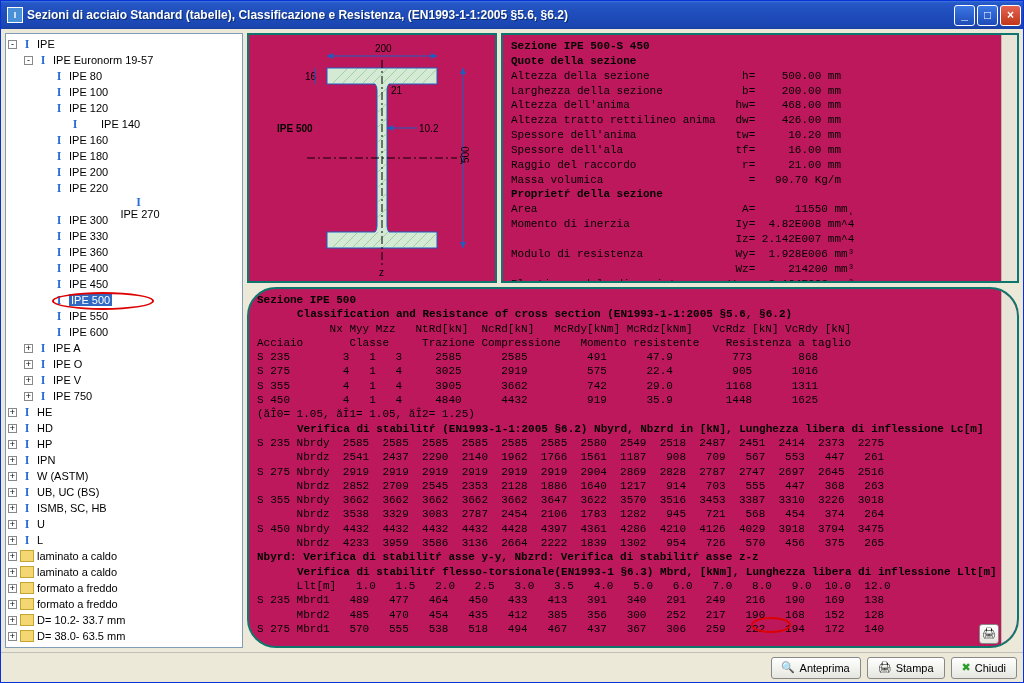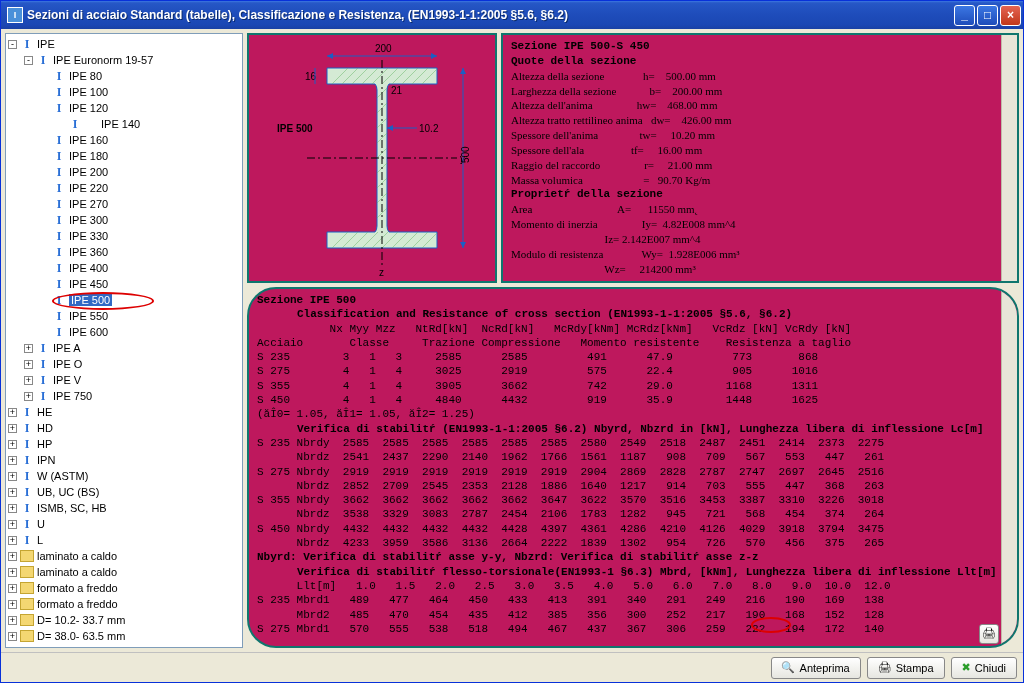--- a/index.html
+++ b/index.html
@@ -140,21 +140,21 @@
 }
 .props-panel {
   flex: 1;
   padding: 4px 8px;
   font-family: "Courier New", monospace;
   font-size: 11px;
   line-height: 1.35;
   overflow: auto;
 }
 .props-panel .hdr { font-weight: bold; }
-.prop-line { white-space: pre; font-family: Liberation Serif, serif; }
+.prop-line { white-space: pre; }
 .bottom-panel {
   flex: 1;
   font-family: "Courier New", monospace;
   font-size: 11px;
   line-height: 1.3;
   padding: 4px 8px;
   overflow: auto;
   position: relative;
   border-radius: 29px;
 }
@@ -267,21 +267,21 @@
           <div class="tree-node" style="padding-left: 32px;">
             <span class="tree-exp none"></span>
             <span class="tree-icon i-beam"></span>
             <span class="tree-label">IPE 200</span>
           </div>
           <div class="tree-node" style="padding-left: 32px;">
             <span class="tree-exp none"></span>
             <span class="tree-icon i-beam"></span>
             <span class="tree-label">IPE 220</span>
           </div>
-          <div class="tree-node" style="padding-left: 32px;">
+          <div class="tree-node" style="padding-left: 32px; flex-direction: column;">
             <span class="tree-exp none"></span>
             <span class="tree-icon i-beam"></span>
             <span class="tree-label">IPE 270</span>
           </div>
           <div class="tree-node" style="padding-left: 32px;">
             <span class="tree-exp none"></span>
             <span class="tree-icon i-beam"></span>
             <span class="tree-label">IPE 300</span>
           </div>
           <div class="tree-node" style="padding-left: 32px;">

